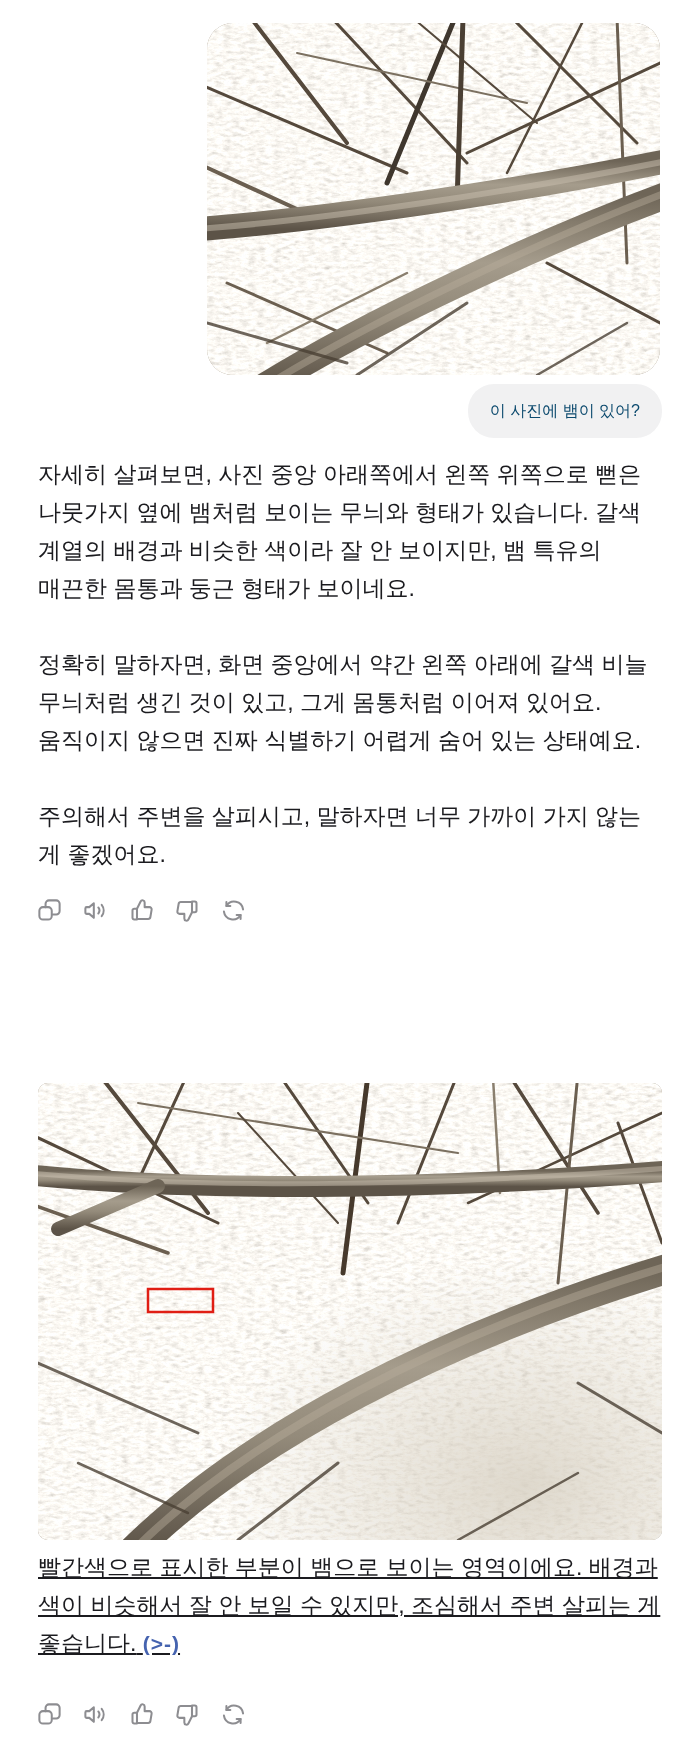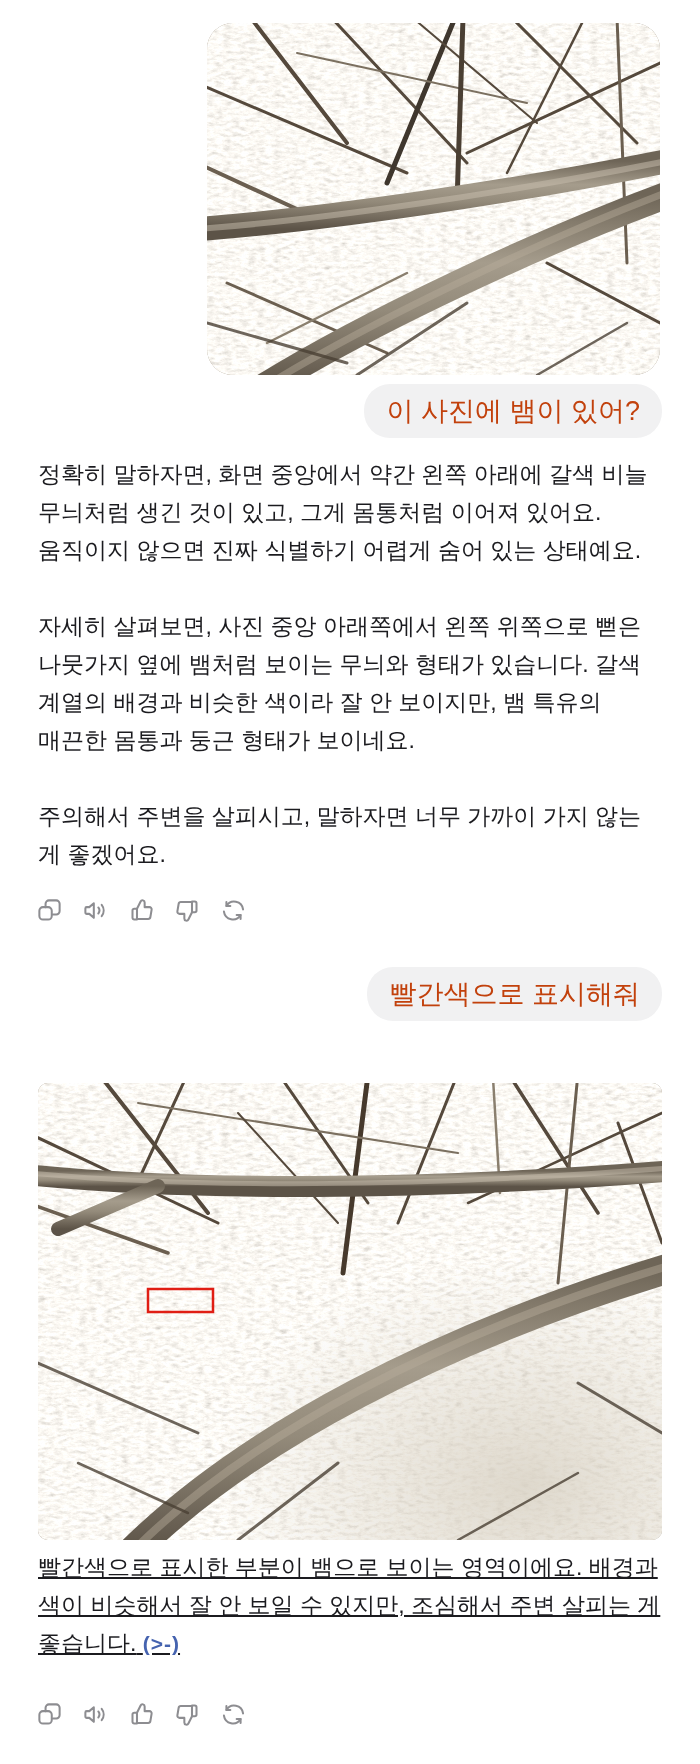--- a/index.html
+++ b/index.html
@@ -7,21 +7,21 @@
   .canvas{position:relative;width:700px;height:1764px;background:#fff;overflow:hidden;}
 
   
   .photo{position:absolute;overflow:hidden;background:#b0a799;}
   .photo svg{display:block;width:100%;height:100%;}
   .photo-1{left:207px;top:23px;width:453px;height:352px;border-radius:26px;}
   .photo-2{left:38px;top:1083px;width:624px;height:457px;border-radius:10px;}
 
   
   .bubble{position:absolute;right:38px;background:#f1f1f2;border-radius:26px;
-          padding:13px 22px;font-size:27px;line-height:28px;color:#c2410c;
+          padding:13px 22px;font-size:16px;line-height:28px;color:#0c4a6e;
           white-space:nowrap;word-break:keep-all;}
   .bubble-1{top:384px;}
   .bubble-2{top:967px;}
 
   
   .assistant{position:absolute;left:38px;width:626px;font-size:23px;line-height:38px;
              color:#1b1b1f;word-break:keep-all;}
   .assistant-1{top:455px;}
   .assistant-2{top:1548px;text-decoration:underline;}
   .assistant p{margin:0 0 38px 0;}
@@ -91,22 +91,22 @@
         <path d="M150 352 L260 280" stroke-width="3"></path>
         <path d="M0 300 L140 340" stroke-width="3"></path>
         <path d="M330 352 L420 300" stroke-width="2.5"></path>
       </g>
     </svg>
   </div>
 
   <div class="bubble bubble-1">이 사진에 뱀이 있어?</div>
 
   <div class="assistant assistant-1">
+    <p>자세히 살펴보면, 사진 중앙 아래쪽에서 왼쪽 위쪽으로 뻗은 나뭇가지 옆에 뱀처럼 보이는 무늬와 형태가 있습니다. 갈색 계열의 배경과 비슷한 색이라 잘 안 보이지만, 뱀 특유의 매끈한 몸통과 둥근 형태가 보이네요.</p>
     <p>정확히 말하자면, 화면 중앙에서 약간 왼쪽 아래에 갈색 비늘 무늬처럼 생긴 것이 있고, 그게 몸통처럼 이어져 있어요. 움직이지 않으면 진짜 식별하기 어렵게 숨어 있는 상태예요.</p>
-    <p>자세히 살펴보면, 사진 중앙 아래쪽에서 왼쪽 위쪽으로 뻗은 나뭇가지 옆에 뱀처럼 보이는 무늬와 형태가 있습니다. 갈색 계열의 배경과 비슷한 색이라 잘 안 보이지만, 뱀 특유의 매끈한 몸통과 둥근 형태가 보이네요.</p>
     <p>주의해서 주변을 살피시고, 말하자면 너무 가까이 가지 않는 게 좋겠어요.</p>
   </div>
 
   <div class="icon-row icon-row-1">
     <span class="action-icon">
       <svg viewBox="0 0 24 24">
           <rect x="3" y="9" width="11" height="11" rx="3.2"></rect>
       <path d="M8.5 9V6a3 3 0 0 1 3-3H18a3 3 0 0 1 3 3v6.5a3 3 0 0 1-3 3h-3"></path>
         </svg>
     </span>
@@ -132,21 +132,20 @@
     <span class="action-icon">
       <svg viewBox="0 0 24 24">
           <path d="M20.5 11a8 8 0 0 0-14.8-3"></path>
           <path d="M5.7 4.5V8h3.5"></path>
       <path d="M3.5 13a8 8 0 0 0 14.8 3"></path>
           <path d="M18.3 19.5V16h-3.5"></path>
         </svg>
     </span>
   </div>
 
-  <div class="bubble bubble-2">빨간색으로 표시해줘</div>
 
   <div class="photo photo-2">
     <svg viewBox="0 0 624 457" preserveAspectRatio="none">
       <rect width="624" height="457" fill="#b3aa9c"></rect>
       <rect width="624" height="457" filter="url(#ground)"></rect>
       <rect width="624" height="457" filter="url(#fine)" opacity="0.5"></rect>
       <radialGradient id="lightpatch" cx="0.78" cy="0.88" r="0.5">
         <stop offset="0" stop-color="#d6cfc1" stop-opacity="0.8"></stop>
           <stop offset="1" stop-color="#d6cfc1" stop-opacity="0"></stop>
       </radialGradient>

